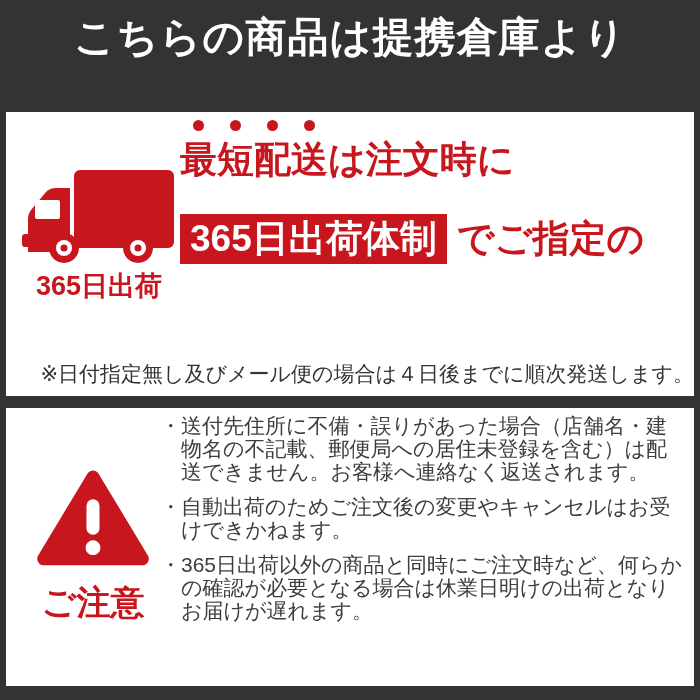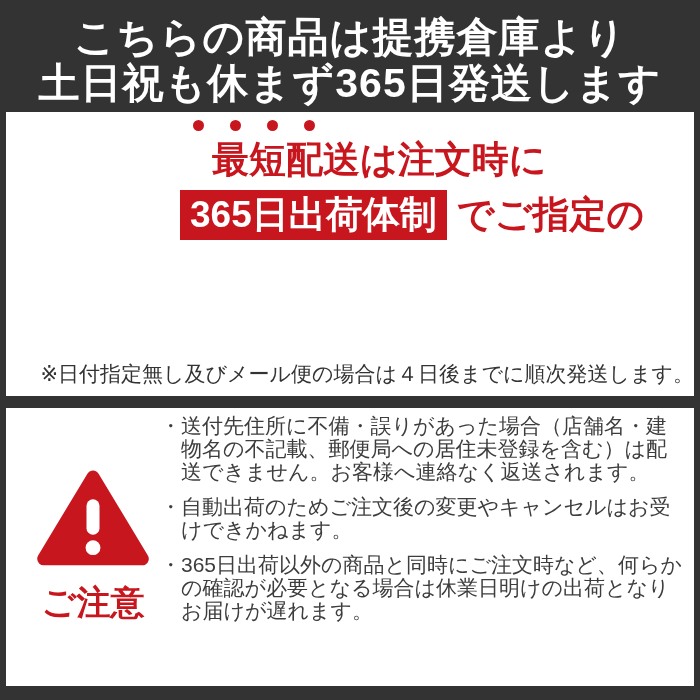--- a/index.html
+++ b/index.html
@@ -28,23 +28,23 @@
   }
   .truck-label{
     font-size:27px;font-weight:bold;color:#c8161e;margin-top:0px;white-space:nowrap;
   }
   .ship-text{
     position:absolute;left:174px;top:8px;white-space:nowrap;
   }
   .dots{display:flex;gap:26px;margin:0 0 2px 13px;height:11px;}
   .dot{width:11px;height:11px;border-radius:50%;background:#c8161e;}
   .red-line{
-    font-size:37px;font-weight:bold;color:#c8161e;line-height:54px;margin-left:32px;
+    font-size:37px;font-weight:bold;color:#c8161e;line-height:54px;
   }
-  .hl-row{margin-top:0;line-height:54px;}
+  .hl-row{margin-top:24px;line-height:54px;}
   .hl-box{
     display:inline-block;background:#c8161e;color:#ffffff;
     font-size:37px;font-weight:bold;line-height:50px;
     padding:0 10px;margin-right:10px;vertical-align:middle;
   }
   .hl-after{
     display:inline-block;font-size:37px;font-weight:bold;color:#c8161e;vertical-align:middle;
   }
   .ship-note{
     position:absolute;left:0;right:0;bottom:8px;
@@ -73,25 +73,41 @@
     content:"・";position:absolute;left:0;top:0;
   }
 </style>
 </head>
 <body>
 
 <div class="frame">
 
   <div class="banner">
     <div>こちらの商品は提携倉庫より</div>
-    <div>土日祝も休まず365日発送します</div>
   </div>
 
   <div class="ship-section">
 
+    <div class="truck-wrap">
+      <span>
+        <svg width="154" height="96" viewBox="0 0 154 96">
+          <rect x="52" y="2" width="100" height="78" rx="6" fill="#c8161e"></rect>
+          <path d="M6,50 Q6,46 9,42 L24,24 Q28,20 34,20 L48,20 L48,84 L6,84 Z" fill="#c8161e"></path>
+          <rect x="13" y="32" width="25" height="19" rx="2" fill="#ffffff"></rect>
+          <rect x="0" y="66" width="13" height="13" rx="3" fill="#c8161e"></rect>
+          <circle cx="42" cy="80" r="15" fill="#c8161e"></circle>
+          <circle cx="42" cy="80" r="8" fill="#ffffff"></circle>
+          <circle cx="42" cy="80" r="3.5" fill="#c8161e"></circle>
+          <circle cx="116" cy="80" r="15" fill="#c8161e"></circle>
+          <circle cx="116" cy="80" r="8" fill="#ffffff"></circle>
+          <circle cx="116" cy="80" r="3.5" fill="#c8161e"></circle>
+        </svg>
+      </span>
+      <div class="truck-label">365日出荷</div>
+    </div>
 
     <div class="ship-text">
       <div class="dots">
         <span class="dot"></span>
         <span class="dot"></span>
         <span class="dot"></span>
         <span class="dot"></span>
       </div>
       <div class="red-line">最短配送は注文時に</div>
       <div class="hl-row">

